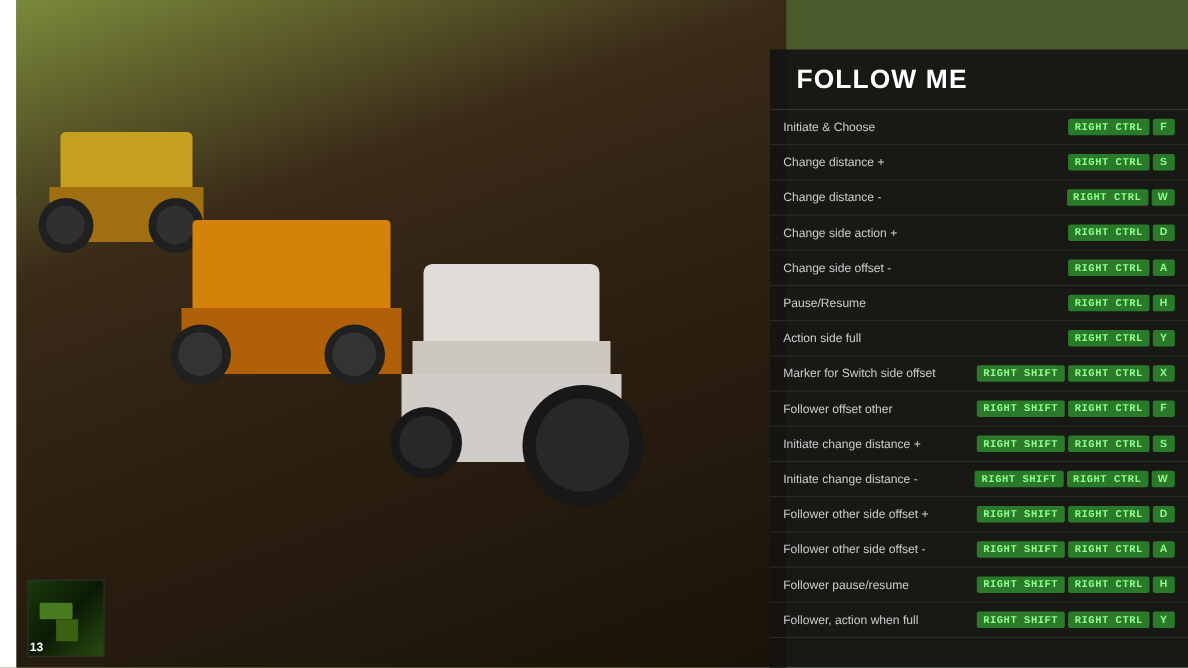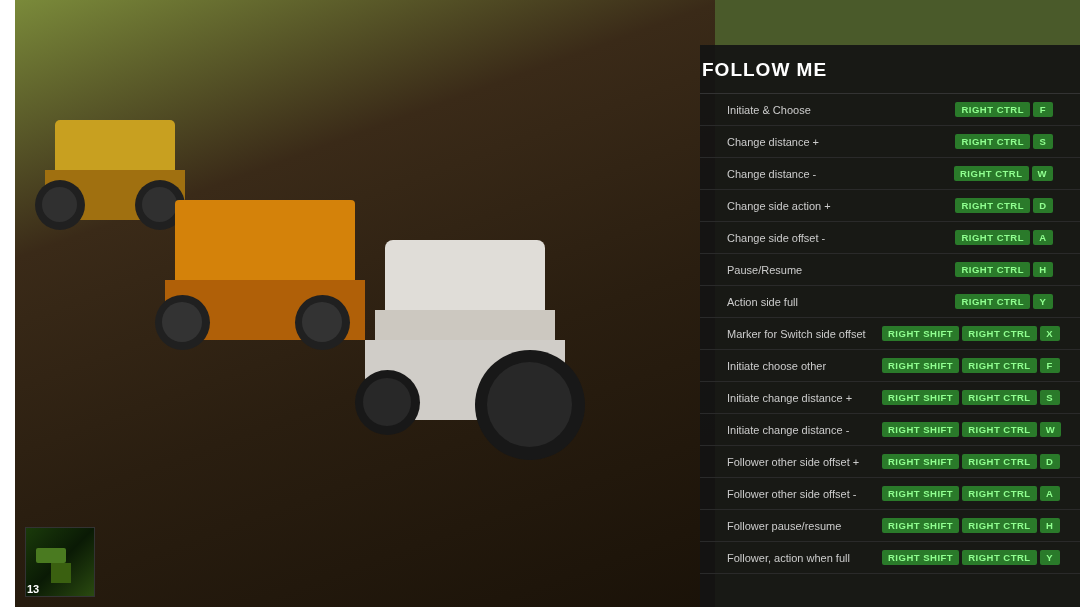--- a/index.html
+++ b/index.html
@@ -60,32 +60,32 @@
     #panel {
       position: absolute;
       top: 45px;
       right: 0;
       width: 380px;
       height: 562px;
       background: rgba(20, 20, 20, 0.92);
     }
 
     #panel-title {
-      padding: 14px 18px 12px 2px;
+      padding: 14px 18px 12px 24px;
       color: white;
-      font-size: 19px;
+      font-size: 24px;
       font-weight: bold;
       letter-spacing: 1px;
       border-bottom: 1px solid #333;
     }
 
     .key-row {
       display: flex;
       align-items: center;
-      padding: 0 27px;
+      padding: 0 12px;
       height: 32px;
       border-bottom: 1px solid #2a2a2a;
     }
 
     .row-label {
       flex: 0 0 155px;
       color: #cccccc;
       font-size: 11px;
       font-weight: 500;
     }
@@ -101,20 +101,21 @@
     .key-badge {
       background: #2a7a2a;
       color: #90ff90;
       font-size: 9.5px;
       font-weight: bold;
       padding: 2px 6px;
       border-radius: 2px;
       white-space: nowrap;
       text-transform: uppercase;
       letter-spacing: 0.5px;
+      font-family: Liberation Mono, monospace;
     }
 
     .key-badge-single {
       background: #2a7a2a;
       color: #90ff90;
       font-size: 9.5px;
       font-weight: bold;
       padding: 2px 6px;
       border-radius: 2px;
       min-width: 20px;
@@ -222,21 +223,21 @@
       </div>
       <div class="key-row">
         <span class="row-label">Marker for Switch side offset</span>
         <div class="keys-area">
           <span class="key-badge">RIGHT SHIFT</span>
           <span class="key-badge">RIGHT CTRL</span>
           <span class="key-badge-single">X</span>
         </div>
       </div>
       <div class="key-row">
-        <span class="row-label">Initiate choose other</span>
+        <span class="row-label">Follower offset other</span>
         <div class="keys-area">
           <span class="key-badge">RIGHT SHIFT</span>
           <span class="key-badge">RIGHT CTRL</span>
           <span class="key-badge-single">F</span>
         </div>
       </div>
       <div class="key-row">
         <span class="row-label">Initiate change distance +</span>
         <div class="keys-area">
           <span class="key-badge">RIGHT SHIFT</span>

